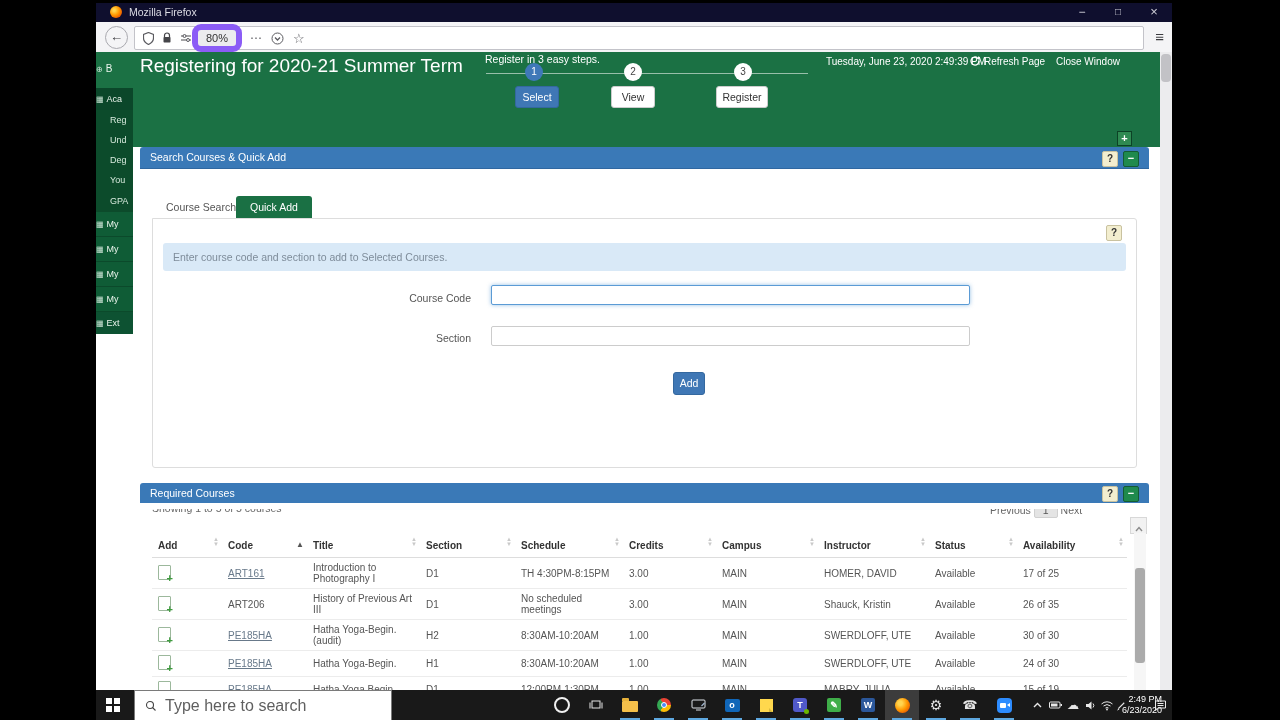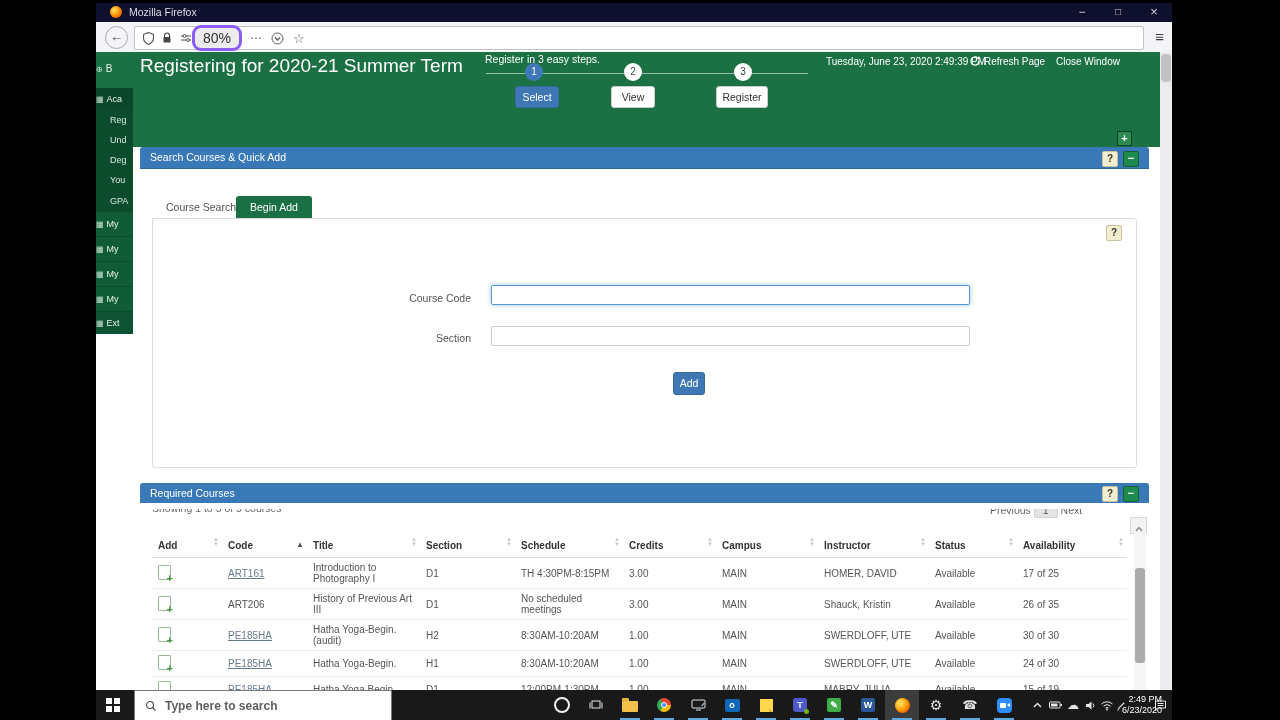--- a/index.html
+++ b/index.html
@@ -15,21 +15,21 @@
   .titlebar .ttl{position:absolute;left:33px;top:3px;font-size:10.5px;}
   .winbtn{position:absolute;top:0;width:36px;height:19px;text-align:center;line-height:18px;color:#cfcfd8;font-size:12px;}
   .navbar{left:96px;top:22px;width:1076px;height:30px;background:#f4f4f6;border-bottom:1px solid #d4d4d8;}
   .backbtn{position:absolute;left:9px;top:4px;width:21px;height:21px;border:1px solid #a9a9af;border-radius:50%;
     color:#3a3a3f;font-size:13px;text-align:center;line-height:20px;background:#f4f4f6;}
   .urlbar{position:absolute;left:38px;top:4px;width:1008px;height:22px;background:#fff;border:1px solid #c3c3c9;
     border-radius:2px;display:flex;align-items:center;}
   .urlbar .ic{margin-left:8px;display:inline-flex;align-items:center;}
   .urltext{margin-left:10px;font-size:10.5px;color:#787880;white-space:nowrap;overflow:hidden;flex:1;}
   .urltext b{color:#26262b;font-weight:bold;}
-  .zoombadge{font-size:14px;color:#333;background:#ececee;border:3px solid #8b5cf6;border-radius:9px;
+  .zoombadge{font-size:11px;color:#333;background:#ececee;border:6px solid #8b5cf6;border-radius:9px;
     padding:2px 8px;margin-right:8px;}
   .uricon{margin-right:9px;color:#5b5b60;font-size:12px;display:inline-flex;align-items:center;}
   .hamburger{position:absolute;right:8px;top:6px;font-size:15px;color:#3c3c40;line-height:18px;}
 
   
   .pagebg{left:96px;top:147px;width:1064px;height:543px;background:#fff;}
   .greenhdr{left:96px;top:52px;width:1064px;height:95px;background:#1b7144;}
   .ffscroll{left:1160px;top:52px;width:12px;height:638px;background:#ececee;}
   .ffscroll .thumb{position:absolute;left:1px;top:2px;width:10px;height:28px;background:#c2c2c6;border-radius:4px;}
 
@@ -101,21 +101,21 @@
   .addic{position:relative;display:inline-block;width:11px;height:13px;background:#fff;border:1px solid #9cb89c;border-radius:1px;}
   .addic b{position:absolute;right:-3px;bottom:-5px;color:#3f9b3f;font-size:11px;font-weight:bold;}
 
   
   .taskbar{left:96px;top:690px;width:1076px;height:30px;background:#191919;}
   .startbtn{position:absolute;left:10px;top:8px;width:14px;height:14px;display:grid;
     grid-template-columns:6px 6px;grid-template-rows:6px 6px;gap:2px;}
   .startbtn span{background:#fff;}
   .tsearch{position:absolute;left:38px;top:0;width:256px;height:29px;background:#fff;border:1px solid #7a7a7a;
     display:flex;align-items:center;}
-  .tsearch .ph{margin-left:8px;color:#5f5f5f;font-size:12px;font-weight:bold;}
+  .tsearch .ph{margin-left:8px;color:#5f5f5f;font-size:16px;}
   .tbi{position:absolute;top:0;width:34px;height:30px;display:flex;align-items:center;justify-content:center;}
   .tbi.run::after{content:"";position:absolute;bottom:0;left:7px;width:20px;height:2px;background:#5ea8e0;}
   .tbi.active{background:#3c3c3c;}
   .tray{position:absolute;top:0;width:18px;height:30px;display:flex;align-items:center;justify-content:center;}
   .clock{position:absolute;left:1014px;top:4px;width:52px;color:#fff;font-size:9px;text-align:right;line-height:11px;}
   .cortana{width:12px;height:12px;border:2px solid #f0f0f0;border-radius:50%;}
   .folder{position:relative;width:16px;height:11px;background:#f5c04a;border-radius:1px;margin-top:3px;}
   .folder::before{content:"";position:absolute;left:0;top:-3px;width:7px;height:3px;background:#e8b23a;border-radius:1px 1px 0 0;}
   .chrome{position:relative;width:14px;height:14px;border-radius:50%;
     background:conic-gradient(from -30deg,#ea4335 0 120deg,#fbbc05 120deg 240deg,#34a853 240deg 360deg);}
@@ -228,24 +228,25 @@
 
   <div class="abs plusbtn">+</div>
 
   <div class="abs phdr" style="left:140px;top:147px;">
     <span class="t">Search Courses &amp; Quick Add</span>
     <span class="helpic" style="right:31px;">?</span>
     <span class="collic" style="right:10px;">−</span>
   </div>
 
   <div class="abs tab inact" style="left:152px;top:196px;">Course Search</div>
-  <div class="abs tab act" style="left:236px;top:196px;">Begin Add</div>
+  <div class="abs tab act" style="left:236px;top:196px;">Quick Add</div>
 
   <div class="abs tabbox">
     <span class="helpic" style="right:14px;top:6px;position:absolute;">?</span>
+    <div class="infobar"><span style="margin-left:10px;">Enter course code and section to add to Selected Courses.</span></div>
     <div class="flabel" style="top:73px;">Course Code</div>
     <input class="finput focus" style="top: 66px;" value="">
     <div class="flabel" style="top:113px;">Section</div>
     <input class="finput" style="top: 107px;" value="">
     <div class="addbtn">Add</div>
   </div>
 
   <div class="abs phdr" style="left:140px;top:483px;height:20px;line-height:20px;">
     <span class="t">Required Courses</span>
     <span class="helpic" style="right:31px;top:3px;">?</span>

